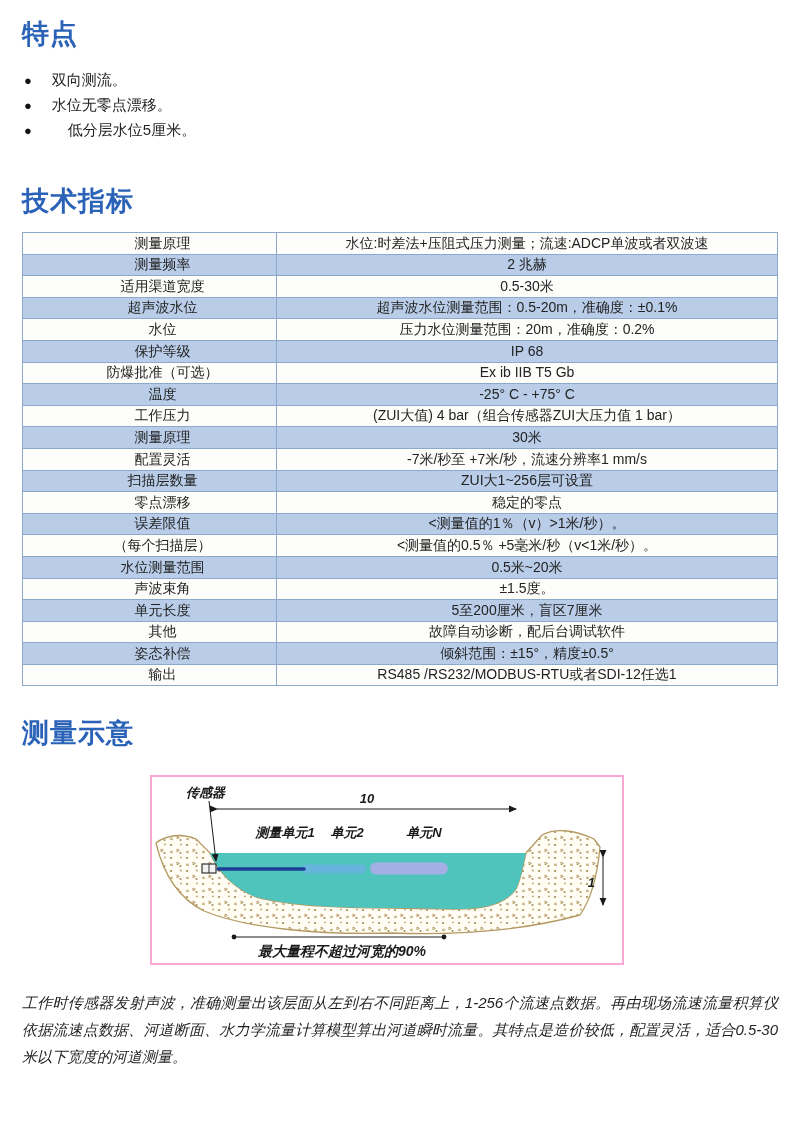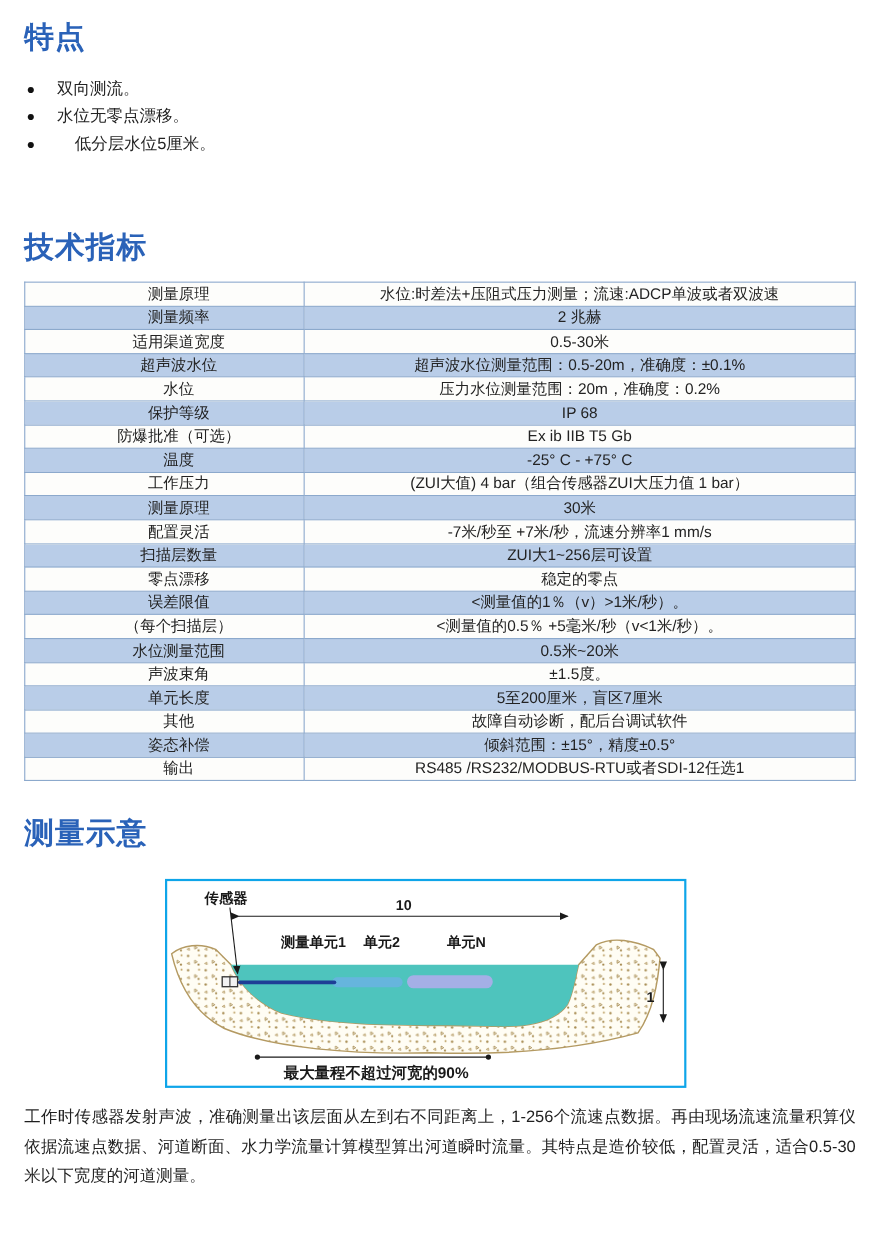--- a/index.html
+++ b/index.html
@@ -24,48 +24,48 @@
   .page{width:800px;height:1125px;position:relative;}
   h1.sec{
     font-size:27px;font-weight:bold;color:var(--heading-blue);
     margin-left:22px;letter-spacing:1px;
   }
   .sec-features{padding-top:16px;}
   .bullets{list-style:none;margin:16px 0 0 24px;}
   .bullets li{display:flex;align-items:center;height:25px;font-size:15px;}
   .bullets li .dot{font-size:13px;margin-right:20px;color:#111;}
   .bullets li:nth-child(3) .txt{padding-left:16px;}
-  .sec-specs{margin-top:64px;}
+  .sec-specs{margin-top:40px;}
   table.specs{
     border-collapse:collapse;margin:13px 0 0 22px;width:756px;
     table-layout:fixed;
   }
   table.specs td{
     border:1px solid var(--table-border);
     height:21.6px;padding:0 6px;text-align:center;vertical-align:middle;
     font-size:14px;line-height:1.1;overflow:hidden;white-space:nowrap;
   }
   table.specs td.lab{width:254px;padding-left:32px;}
   table.specs tr:nth-child(odd){background:#fdfdfb;}
   table.specs tr:nth-child(even){background:var(--row-alt);}
   .sec-diagram{margin-top:29px;}
   .diagram-box{
     margin:24px 0 0 150px;width:474px;height:190px;
-    border:2px solid #0ea5e9;background:#fff;position:relative;
+    border:2px solid #f9a8d4;background:#fff;position:relative;font-style:italic;
   }
   .diagram-box svg{display:block;}
   .ground{fill:url(#speckle);stroke:var(--bank);stroke-width:1.3;stroke-linejoin:round;}
   .water{fill:var(--water);}
   .dim{stroke:#1a1a1a;stroke-width:1;}
   .dimtext{font-size:13px;font-weight:bold;fill:#1a1a1a;}
   .unittext{font-size:13px;font-weight:bold;fill:#1a1a1a;}
   .note{font-size:14px;font-weight:bold;fill:#1a1a1a;}
   .desc{
-    margin:14px 22px 0 22px;font-size:15px;line-height:1.78;
-    color:#1f1f1f;text-align:justify;
+    margin:25px 22px 0 22px;font-size:15px;line-height:1.78;
+    color:#1f1f1f;text-align:justify;font-style:italic;
   }
 </style>
 </head>
 <body>
 
 <div class="page">
 
   <div class="sec-features">
     <h1 class="sec">特点</h1>
     <ul class="bullets">

